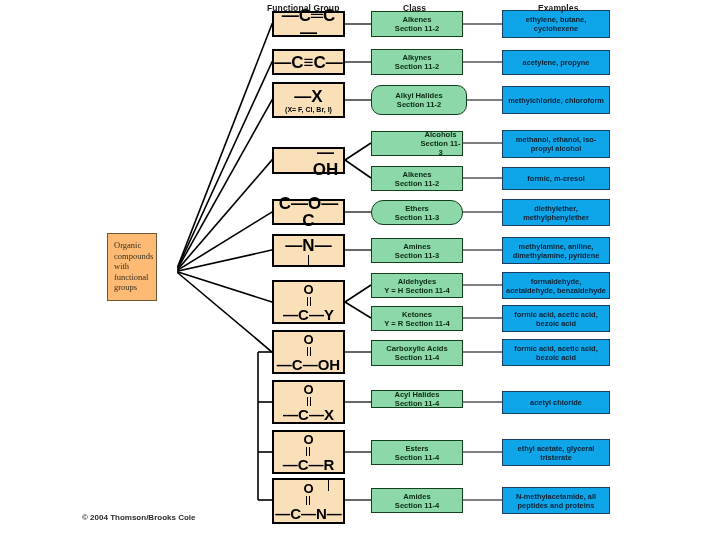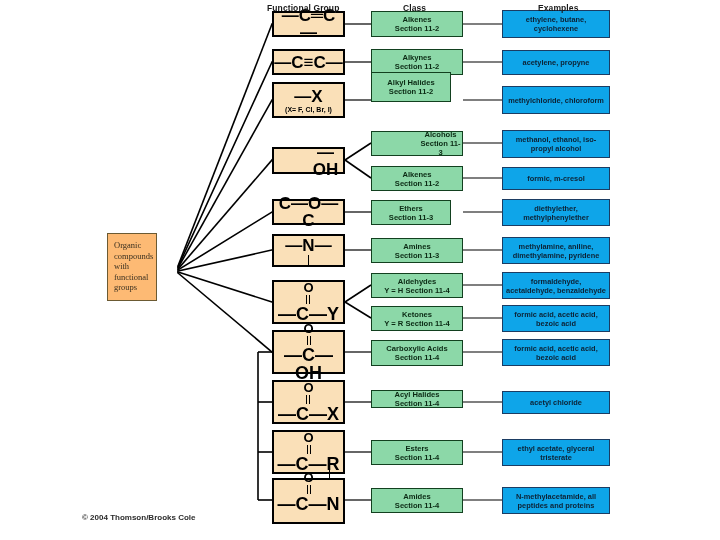--- a/index.html
+++ b/index.html
@@ -70,21 +70,21 @@
   .carbonyl .top-atom{font-size:13px;font-weight:bold;}
   .carbonyl .dbl{
     width:0;height:9px;margin:1px 0 0 0;position:relative;
   }
   .carbonyl .dbl:before,.carbonyl .dbl:after{
     content:"";position:absolute;top:0;width:0;height:9px;
     border-left:1.6px solid #000;
   }
   .carbonyl .dbl:before{left:-2px;}
   .carbonyl .dbl:after{left:1px;}
-  .carbonyl .bottom-row{font-size:18px;font-weight:bold;margin-top:1px;}
+  .carbonyl .bottom-row{font-size:15px;font-weight:bold;margin-top:1px;}
 
   
   .amine{display:flex;flex-direction:column;align-items:center;line-height:1;}
   .amine .vbond{width:0;height:10px;border-left:1.8px solid #000;margin-top:1px;}
 
   
   .amide-wrap{position:relative;display:flex;flex-direction:column;align-items:center;}
   .amide-vbond{
     position:absolute;width:0;height:11px;border-left:1.8px solid #000;
     right:13px;top:-2px;
@@ -234,30 +234,30 @@
       <span class="bottom-row">—C—N—</span>
     </span>
   </div>
 
   <div class="class-box" style="left:371px;top:11px;width:92px;height:26px;">
     <span><span>Alkenes</span><br><span>Section 11-2</span></span>
   </div>
   <div class="class-box" style="left:371px;top:49px;width:92px;height:26px;">
     <span><span>Alkynes</span><br><span>Section 11-2</span></span>
   </div>
-  <div class="class-box" style="left:371px;top:72px;width:80px;height:30px;">
+  <div class="class-box" style="left:371px;top:85px;width:96px;height:30px;border-radius:10px;">
     <span><span>Alkyl Halides</span><br><span>Section 11-2</span></span>
   </div>
   <div class="class-box" style="left:371px;top:131px;width:92px;height:25px;padding-left:47px;">
     <span><span>Alcohols</span><br><span>Section 11-3</span></span>
   </div>
   <div class="class-box" style="left:371px;top:166px;width:92px;height:25px;">
     <span><span>Alkenes</span><br><span>Section 11-2</span></span>
   </div>
-  <div class="class-box" style="left:371px;top:200px;width:80px;height:25px;">
+  <div class="class-box" style="left:371px;top:200px;width:92px;height:25px;border-radius:12px;">
     <span><span>Ethers</span><br><span>Section 11-3</span></span>
   </div>
   <div class="class-box" style="left:371px;top:238px;width:92px;height:25px;">
     <span><span>Amines</span><br><span>Section 11-3</span></span>
   </div>
   <div class="class-box" style="left:371px;top:273px;width:92px;height:25px;">
     <span><span>Aldehydes</span><br><span>Y = H  Section 11-4</span></span>
   </div>
   <div class="class-box" style="left:371px;top:306px;width:92px;height:25px;">
     <span><span>Ketones</span><br><span>Y = R  Section 11-4</span></span>

